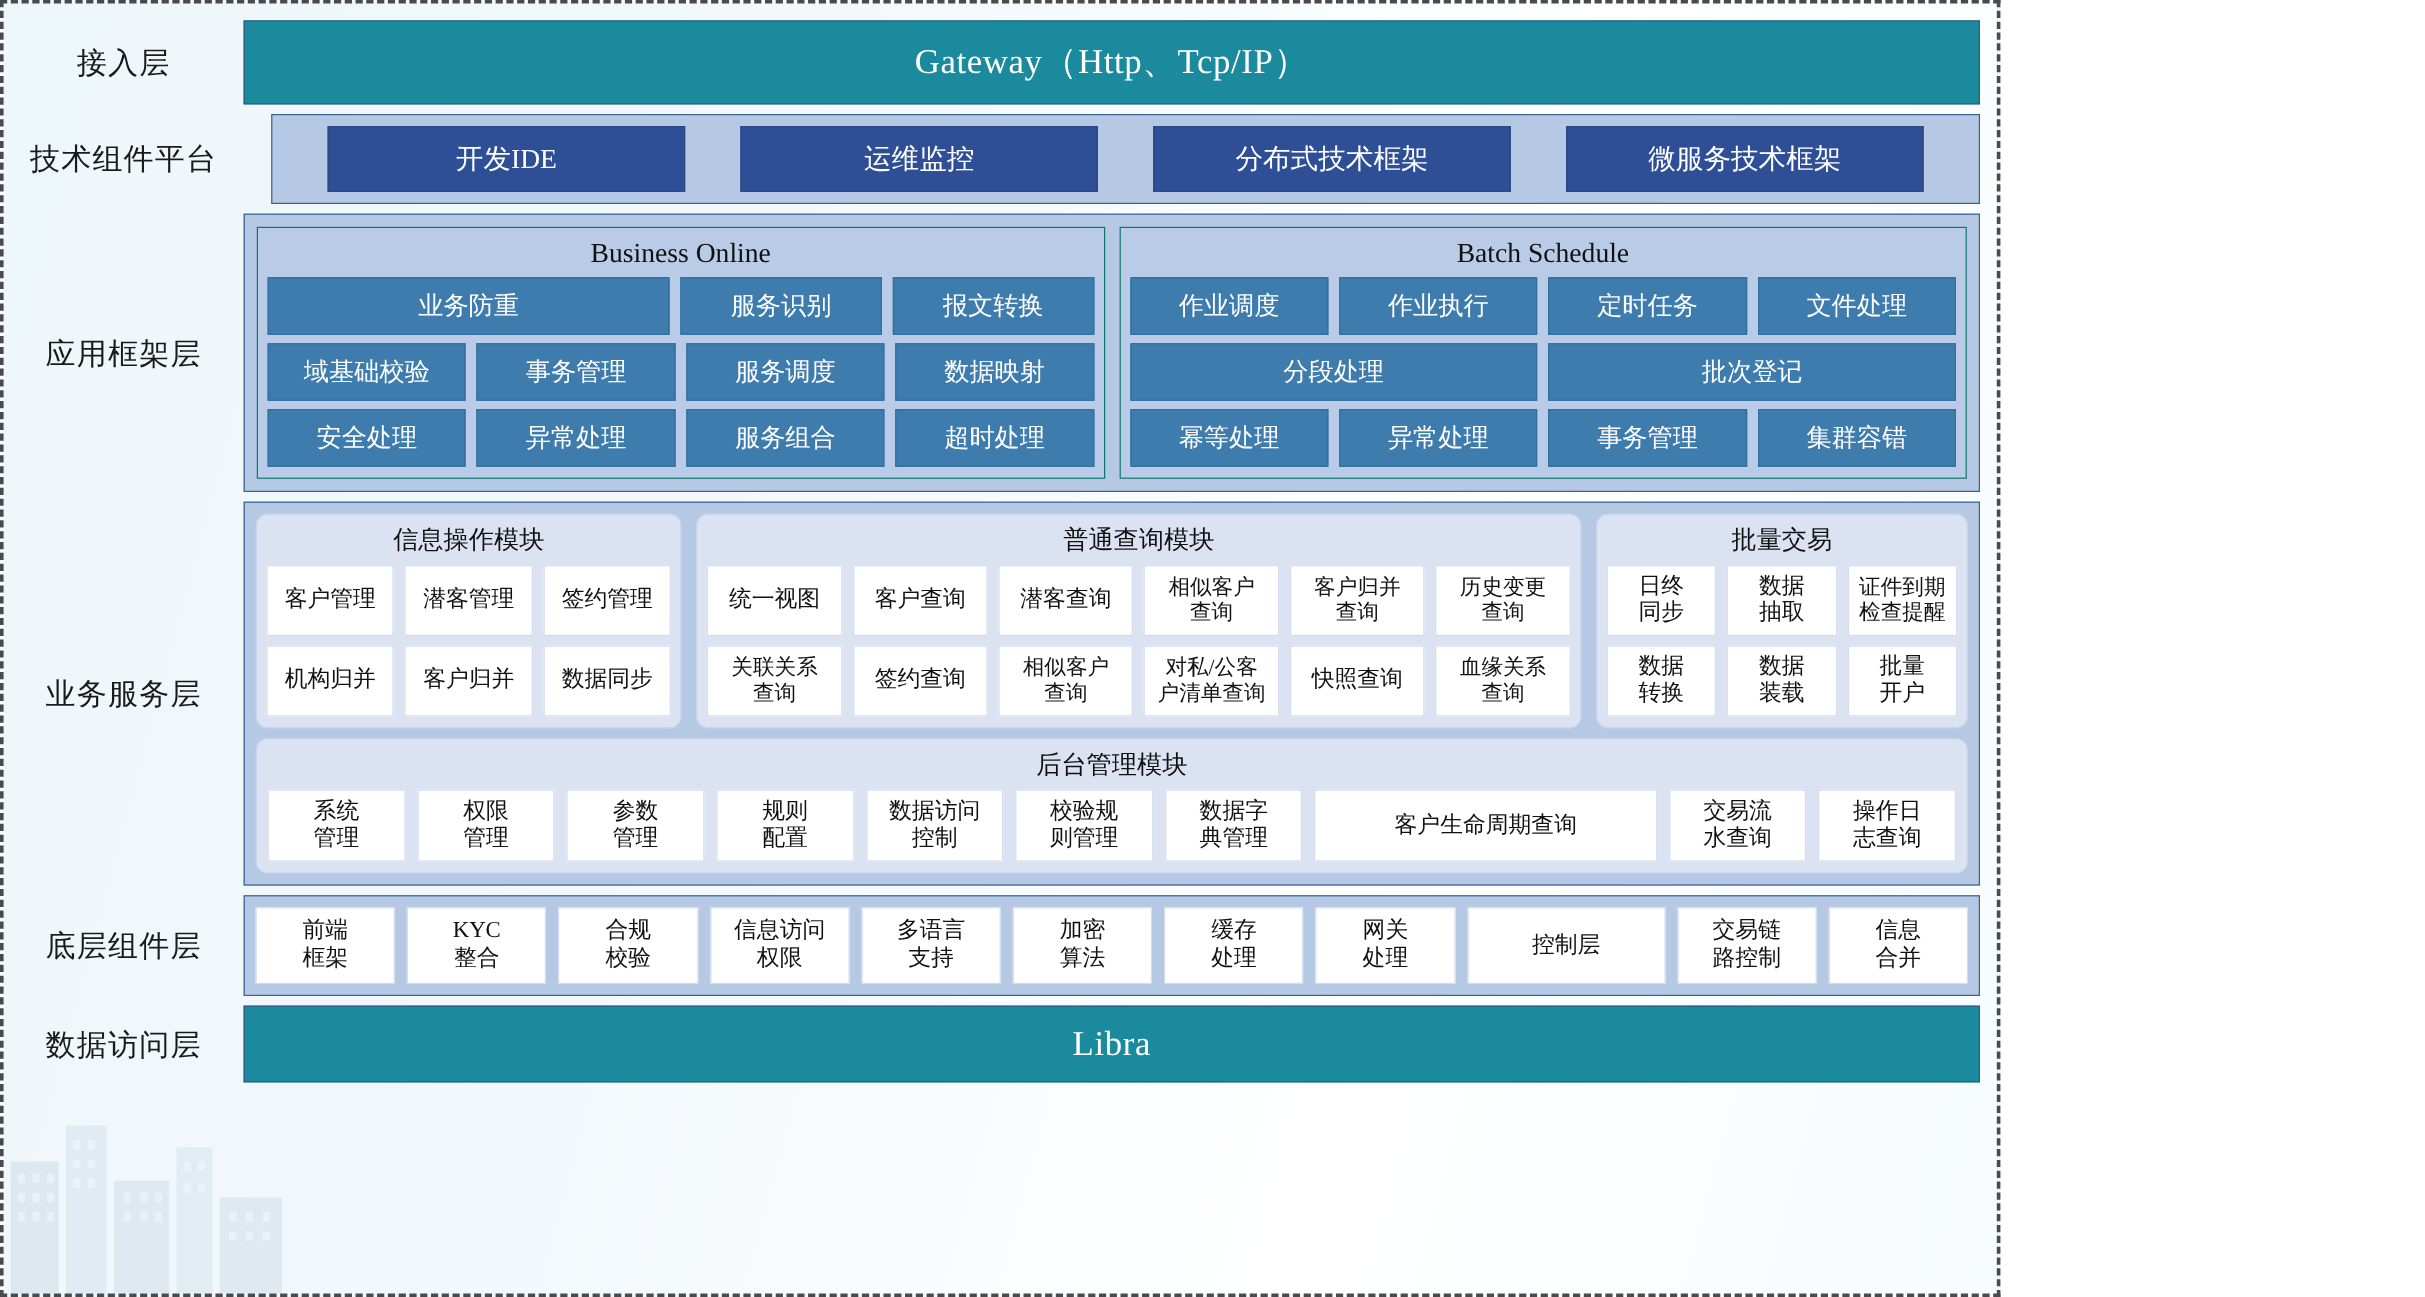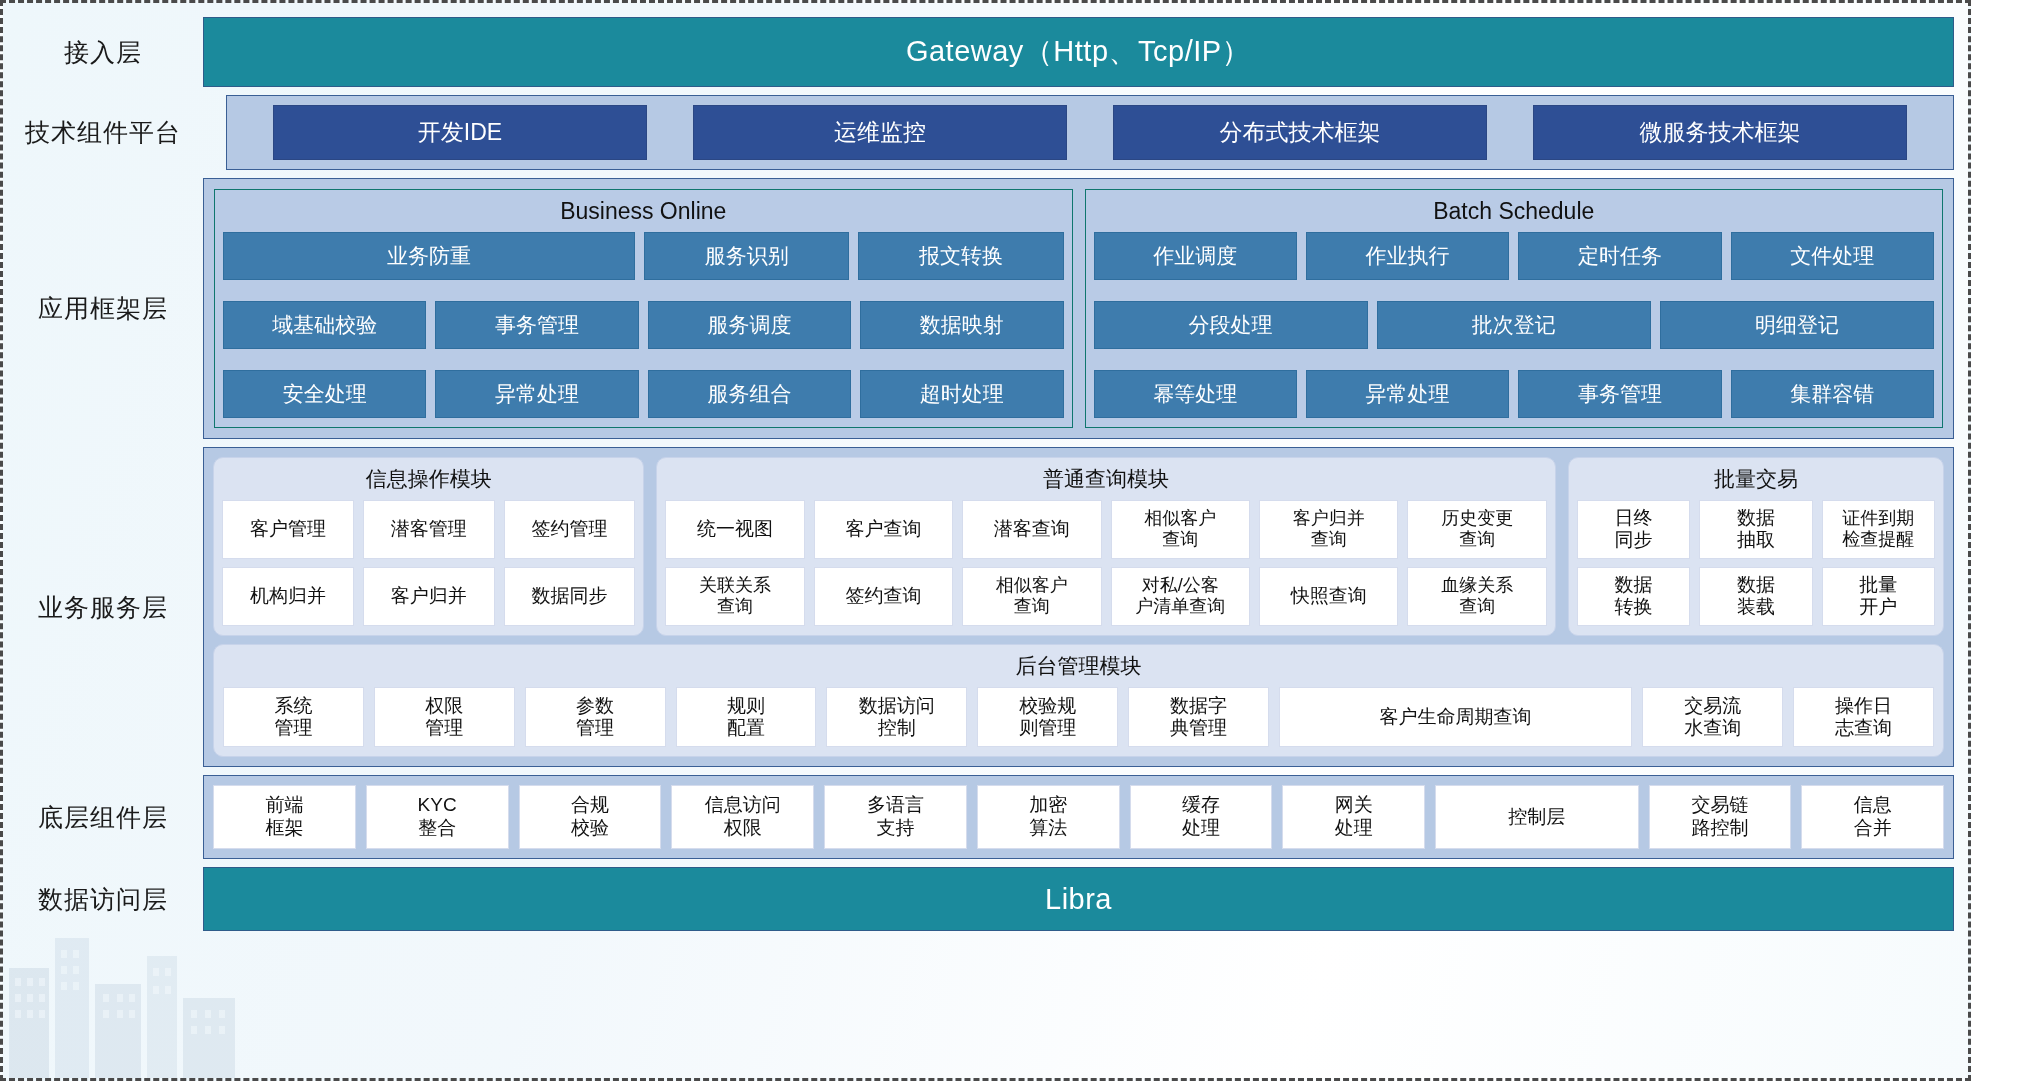--- a/index.html
+++ b/index.html
@@ -5,24 +5,25 @@
   * { box-sizing: border-box; }
   html, body { margin:0; padding:0; }
   body {
     width: 2021px; height: 1081px;
     background: #ffffff;
     font-family: "Liberation Sans", "DejaVu Sans", sans-serif;
     overflow: hidden;
   }
   .canvas {
     position: relative;
-    width: 1971px; height: 1081px;
+    width: 1667px; height: 1081px;
     background: linear-gradient(105deg,#eef7fb 0%, #f2f8fc 35%, #ffffff 70%, #f6fbfd 100%);
     border: 3px dashed #4a4a4a;
     padding: 0;
+    font-family: Liberation Serif, serif;
   }
   
   .bg-deco {
     position:absolute; left:0; bottom:0; width:260px; height:180px;
     opacity:.18; pointer-events:none;
   }
   .grid {
     position:relative;
     display: grid;
     grid-template-columns: 200px 1fr;
@@ -70,21 +71,21 @@
     flex:1; background:#b6c9e4; border:1px solid #3a5f95;
     padding:10px 10px; display:flex; gap:12px;
   }
   .af-group {
     flex:1; background:#b9cbe6; border:1px solid #0f766e;
     padding:6px 8px 9px 8px;
   }
   .af-title {
     text-align:center; font-size:23px; color:#111; margin:2px 0 7px 0;
   }
-  .af-rows { display:flex; flex-direction:column; gap:21px; }
+  .af-rows { display:flex; flex-direction:column; gap:7px; }
   .af-row { display:flex; gap:9px; }
   .af-cell {
     background:#3e7cad;
     border:1px solid #2f6e9e;
     color:#fff; font-size:21px;
     text-align:center; padding:9px 4px;
     flex:1;
   }
   .af-cell.span2 { flex:2.06; }
 
@@ -226,21 +227,20 @@
             <div class="af-rows">
               <div class="af-row">
                 <div class="af-cell">作业调度</div>
                 <div class="af-cell">作业执行</div>
                 <div class="af-cell">定时任务</div>
                 <div class="af-cell">文件处理</div>
               </div>
               <div class="af-row">
                 <div class="af-cell">分段处理</div>
                 <div class="af-cell">批次登记</div>
-                <div class="af-cell">明细登记</div>
               </div>
               <div class="af-row">
                 <div class="af-cell">幂等处理</div>
                 <div class="af-cell">异常处理</div>
                 <div class="af-cell">事务管理</div>
                 <div class="af-cell">集群容错</div>
               </div>
             </div>
           </div>
         </div>

